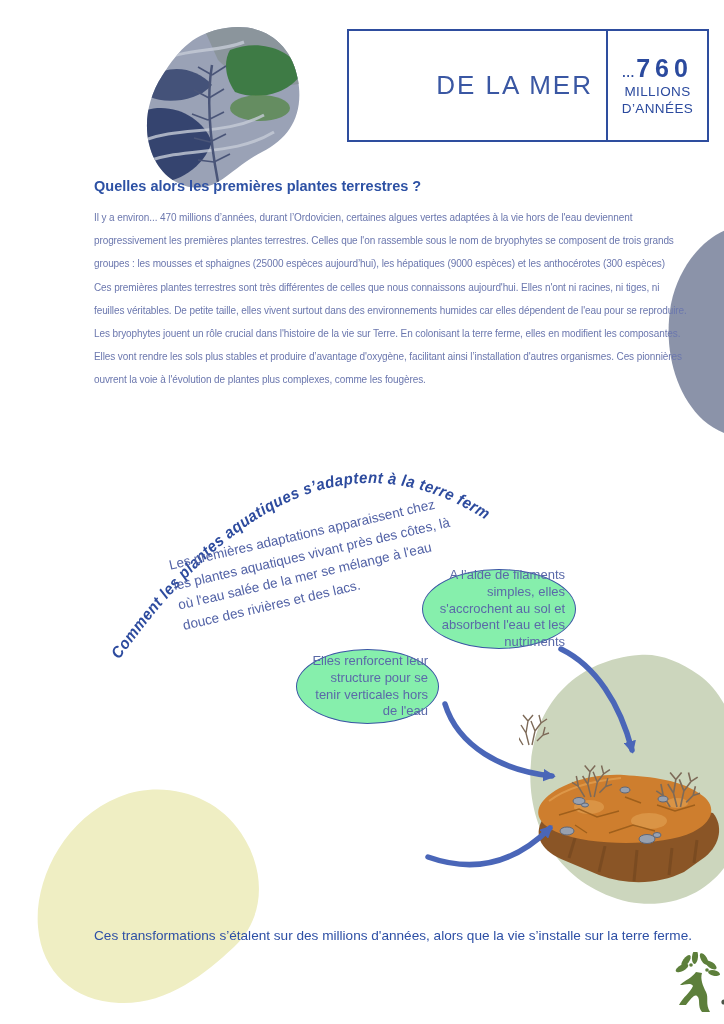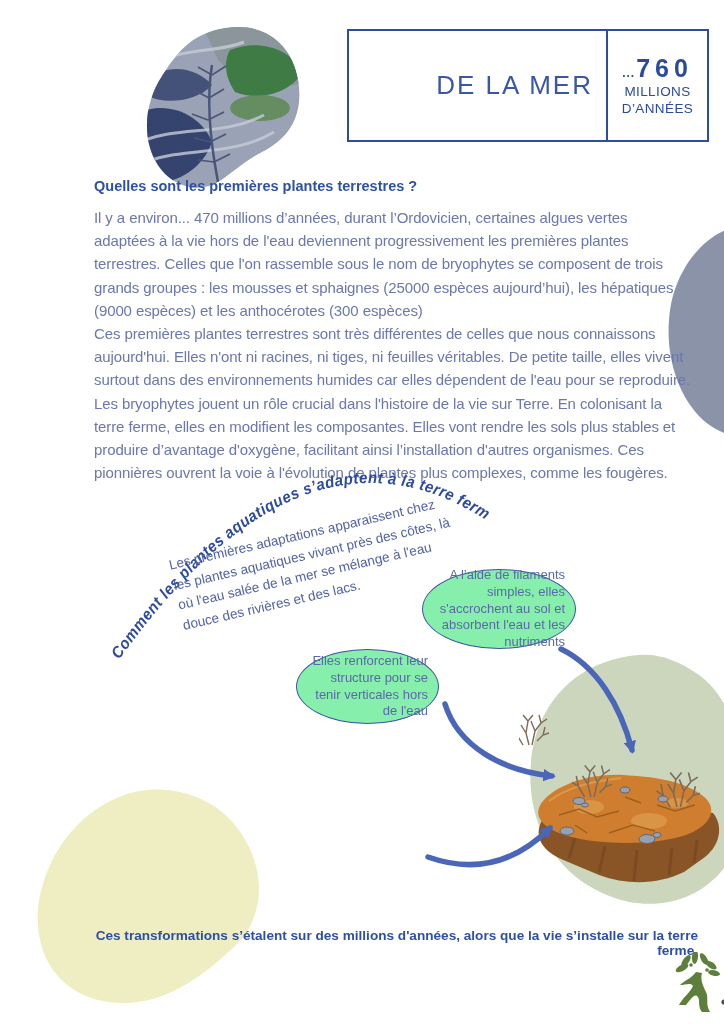--- a/index.html
+++ b/index.html
@@ -13,40 +13,40 @@
     padding-right:13px;color:#3a57a3;font-size:26px;letter-spacing:2px;line-height:37px;font-weight:400;}
   .header-badge{width:99px;border-left:2px solid #2e4d9e;display:flex;flex-direction:column;
     justify-content:center;align-items:center;color:#2b4a9e;}
   .badge-row1{display:flex;align-items:baseline;}
   .badge-dots{font-size:12px;letter-spacing:1px;font-weight:700;margin-right:1px;}
   .badge-num{font-size:25px;font-weight:700;letter-spacing:5px;}
   .badge-unit{font-size:13.5px;letter-spacing:0.4px;line-height:17px;}
 
   
   .intro-heading{left:70px;top:178px;width:560px;color:#2d51a4;font-size:14.5px;font-weight:700;z-index:4;}
-  .intro-body{left:70px;top:206px;width:598px;color:#6b77ae;font-size:15px;line-height:23.2px;
+  .intro-body{left:70px;top:206px;width:598px;color:#6b77ae;font-size:10px;line-height:23.2px;
     letter-spacing:-0.1px;z-index:4;}
 
   
   .arc-svg{left:70px;top:460px;width:430px;height:220px;z-index:4;overflow:visible;}
   .arc-text{fill:#2d4b9e;font-family:"Liberation Sans",sans-serif;font-size:16px;font-weight:700;
     font-style:italic;letter-spacing:0.5px;}
   .coastal-note{left:143px;top:556px;width:345px;color:#5262a6;font-size:13.5px;line-height:20.5px;
     transform:rotate(-13deg);transform-origin:0 0;z-index:4;}
 
   
   .bubble{border:1.5px solid #3b55a5;border-radius:50%;background:#86efac;display:flex;align-items:center;
     justify-content:center;text-align:right;color:#5a69a8;font-size:13px;line-height:1.3;z-index:6;
     padding:6px 10px;box-sizing:border-box;}
   .bubble1{left:398px;top:569px;width:154px;height:80px;}
   .bubble2{left:272px;top:649px;width:143px;height:75px;}
   .bubble3{left:239px;top:780px;width:166px;height:105px;}
 
   
-  .conclusion{left:70px;top:928px;width:604px;color:#2d4fa5;font-size:13.6px;font-weight:700;z-index:4;text-align:right;}
+  .conclusion{left:70px;top:928px;width:604px;color:#2d4fa5;font-size:13.6px;font-weight:400;z-index:4;}
 
   
   .grey-blob{right:0;top:222px;z-index:1;}
   .yellow-blob{left:0;top:775px;z-index:1;}
   .scene{left:495px;top:640px;z-index:2;}
   .fern{left:116px;top:20px;z-index:3;}
   .arrows{left:0;top:0;width:724px;height:1024px;z-index:5;pointer-events:none;}
   .logo{left:643px;top:952px;z-index:6;}
 </style>
 </head>
@@ -152,21 +152,21 @@
     <div class="header-badge">
       <div class="badge-row1">
         <span class="badge-dots">...</span>
         <span class="badge-num">760</span>
       </div>
       <span class="badge-unit">MILLIONS</span>
       <span class="badge-unit">D’ANNÉES</span>
     </div>
   </div>
 
-  <div class="abs intro-heading">Quelles sont les premières plantes terrestres ?</div>
+  <div class="abs intro-heading">Quelles alors les premières plantes terrestres ?</div>
   <div class="abs intro-body">
     <div>Il y a environ... 470 millions d’années, durant l’Ordovicien, certaines algues vertes adaptées à la vie hors de l'eau deviennent progressivement les premières plantes terrestres. Celles que l'on rassemble sous le nom de bryophytes se composent de trois grands groupes : les mousses et sphaignes (25000 espèces aujourd’hui), les hépatiques (9000 espèces) et les anthocérotes (300 espèces)</div>
     <div>Ces premières plantes terrestres sont très différentes de celles que nous connaissons aujourd'hui. Elles n'ont ni racines, ni tiges, ni feuilles véritables. De petite taille, elles vivent surtout dans des environnements humides car elles dépendent de l'eau pour se reproduire. Les bryophytes jouent un rôle crucial dans l'histoire de la vie sur Terre. En colonisant la terre ferme, elles en modifient les composantes. Elles vont rendre les sols plus stables et produire d’avantage d'oxygène, facilitant ainsi l’installation d'autres organismes. Ces pionnières ouvrent la voie à l'évolution de plantes plus complexes, comme les fougères.</div>
   </div>
 
   <svg class="abs arc-svg" viewBox="0 0 430 220">
     <defs>
         <path id="arcPath" d="M25,200 Q210,-60 395,62" fill="none"></path>
       </defs>
     <text class="arc-text" textLength="465" lengthAdjust="spacingAndGlyphs">

